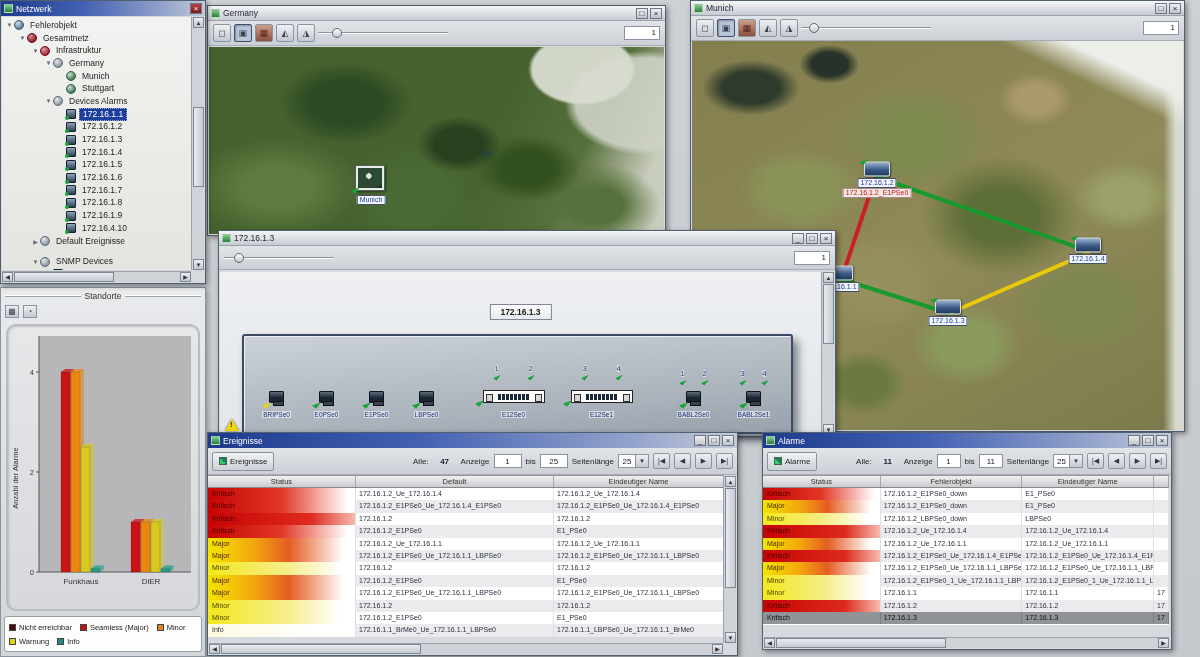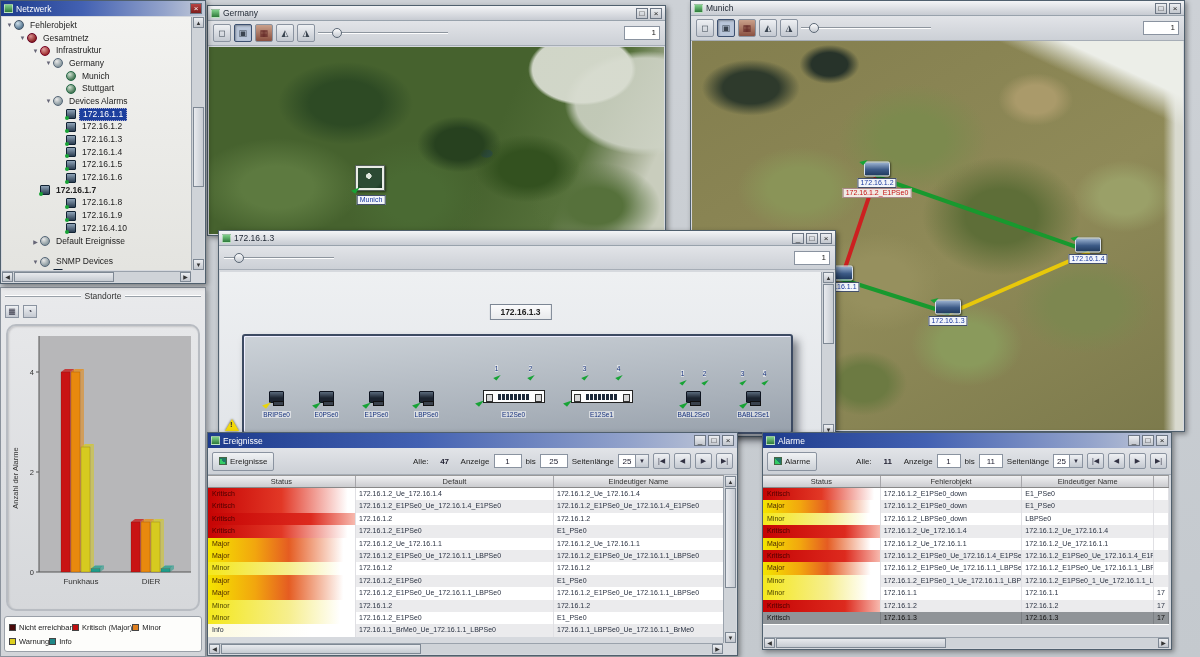--- a/index.html
+++ b/index.html
@@ -108,21 +108,21 @@
 .trow .tlabel{padding:0 3px;line-height:11px}
 .trow.sel .tlabel{background:#1c3f9e;color:#fff;border:1px dotted #aac}
 
 #chart-panel{position:absolute;left:0;top:287px;width:206px;height:370px;background:linear-gradient(#e9eaec,#d2d5d9);border:1px solid #8a929c;box-shadow:2px 2px 5px rgba(0,0,0,.3)}
 .chart-tab{position:relative;height:15px;display:flex;align-items:center;justify-content:center;font-size:8.5px;color:#333}
 .chart-tab:before,.chart-tab:after{content:"";flex:1;height:0;border-top:1px solid #fff;border-bottom:1px solid #98a0a8;margin:0 4px}
 .chart-toolbtns{display:flex;gap:4px;padding:2px 4px}
 .cbtn{width:14px;height:13px;border:1px solid #8a93a0;background:linear-gradient(#eef0f3,#c4c9d1);font-size:8px;line-height:11px;text-align:center;color:#334}
 .chart-frame{position:absolute;left:5px;right:5px;top:36px;bottom:45px;border:2px solid #b8bcc2;border-radius:10px;background:linear-gradient(#e6e7e9,#d6d8db);box-shadow:inset 1px 1px 2px rgba(0,0,0,.15)}
 #legend-box{position:absolute;left:3px;right:3px;bottom:4px;height:36px;background:#fdfdfb;border:1px solid #9aa0a8;border-radius:3px;padding:3px 4px;font-size:7.5px;color:#222;display:flex;flex-direction:column;justify-content:space-around}
-.legrow{display:flex;align-items:center}
+.legrow{display:flex;gap:8px;align-items:center}
 .legitem{display:flex;gap:3px;align-items:center;white-space:nowrap}
 .legsw{width:7px;height:7px;border:1px solid #444;flex:0 0 auto}
 
 .ttoolbar{height:27px;background:linear-gradient(#e2e4e8,#ccd0d6);border-bottom:1px solid #a6adb6;display:flex;align-items:center;gap:4px;padding:0 4px;font-size:8px;color:#222;white-space:nowrap}
 .tabbtn{display:flex;align-items:center;gap:3px;height:19px;padding:0 6px;border:1px solid #8a93a0;background:linear-gradient(#f0f2f4,#ccd1d7);border-radius:2px}
 .tabbtn .sq{width:8px;height:8px;background:linear-gradient(45deg,#3c6 50%,#276 50%);border:1px solid #464}
 .fld{background:#fff;border:1px solid #8a93a0;height:14px;min-width:24px;line-height:13px;padding:0 3px;text-align:center;color:#223}
 .fld.flat{background:transparent;border-color:transparent;font-weight:bold}
 .combo{display:flex;align-items:stretch}
 .combo .cbtnv{width:13px;height:14px;border:1px solid #8a93a0;border-left:none;background:linear-gradient(#eef0f3,#c4c9d1);font-size:6px;line-height:13px;text-align:center;color:#334}
@@ -284,21 +284,21 @@
         <div class="trow" style="padding-left: 55px;">
           <span class="texp"></span>
           <span class="tico device"></span>
           <span class="tlabel">172.16.1.5</span>
         </div>
         <div class="trow" style="padding-left: 55px;">
           <span class="texp"></span>
           <span class="tico device"></span>
           <span class="tlabel">172.16.1.6</span>
         </div>
-        <div class="trow" style="padding-left: 29px; font-weight: bold;">
+        <div class="trow" style="padding-left: 55px;">
           <span class="texp"></span>
           <span class="tico device"></span>
           <span class="tlabel">172.16.1.7</span>
         </div>
         <div class="trow" style="padding-left: 55px;">
           <span class="texp"></span>
           <span class="tico device"></span>
           <span class="tlabel">172.16.1.8</span>
         </div>
         <div class="trow" style="padding-left: 55px;">
@@ -532,21 +532,21 @@
         </svg>
     </div>
     <div id="legend-box">
         <div class="legrow">
           <span class="legitem">
             <span class="legsw" style="background: rgb(74, 10, 10);"></span>
             <span>Nicht erreichbar</span>
           </span>
           <span class="legitem">
             <span class="legsw" style="background: rgb(192, 16, 16);"></span>
-            <span>Kritisch (Major)</span>
+            <span>Seamless (Major)</span>
           </span>
           <span class="legitem">
             <span class="legsw" style="background: rgb(224, 128, 32);"></span>
             <span>Minor</span>
           </span>
         </div>
         <div class="legrow">
           <span class="legitem">
             <span class="legsw" style="background: rgb(221, 208, 32);"></span>
             <span>Warnung</span>

